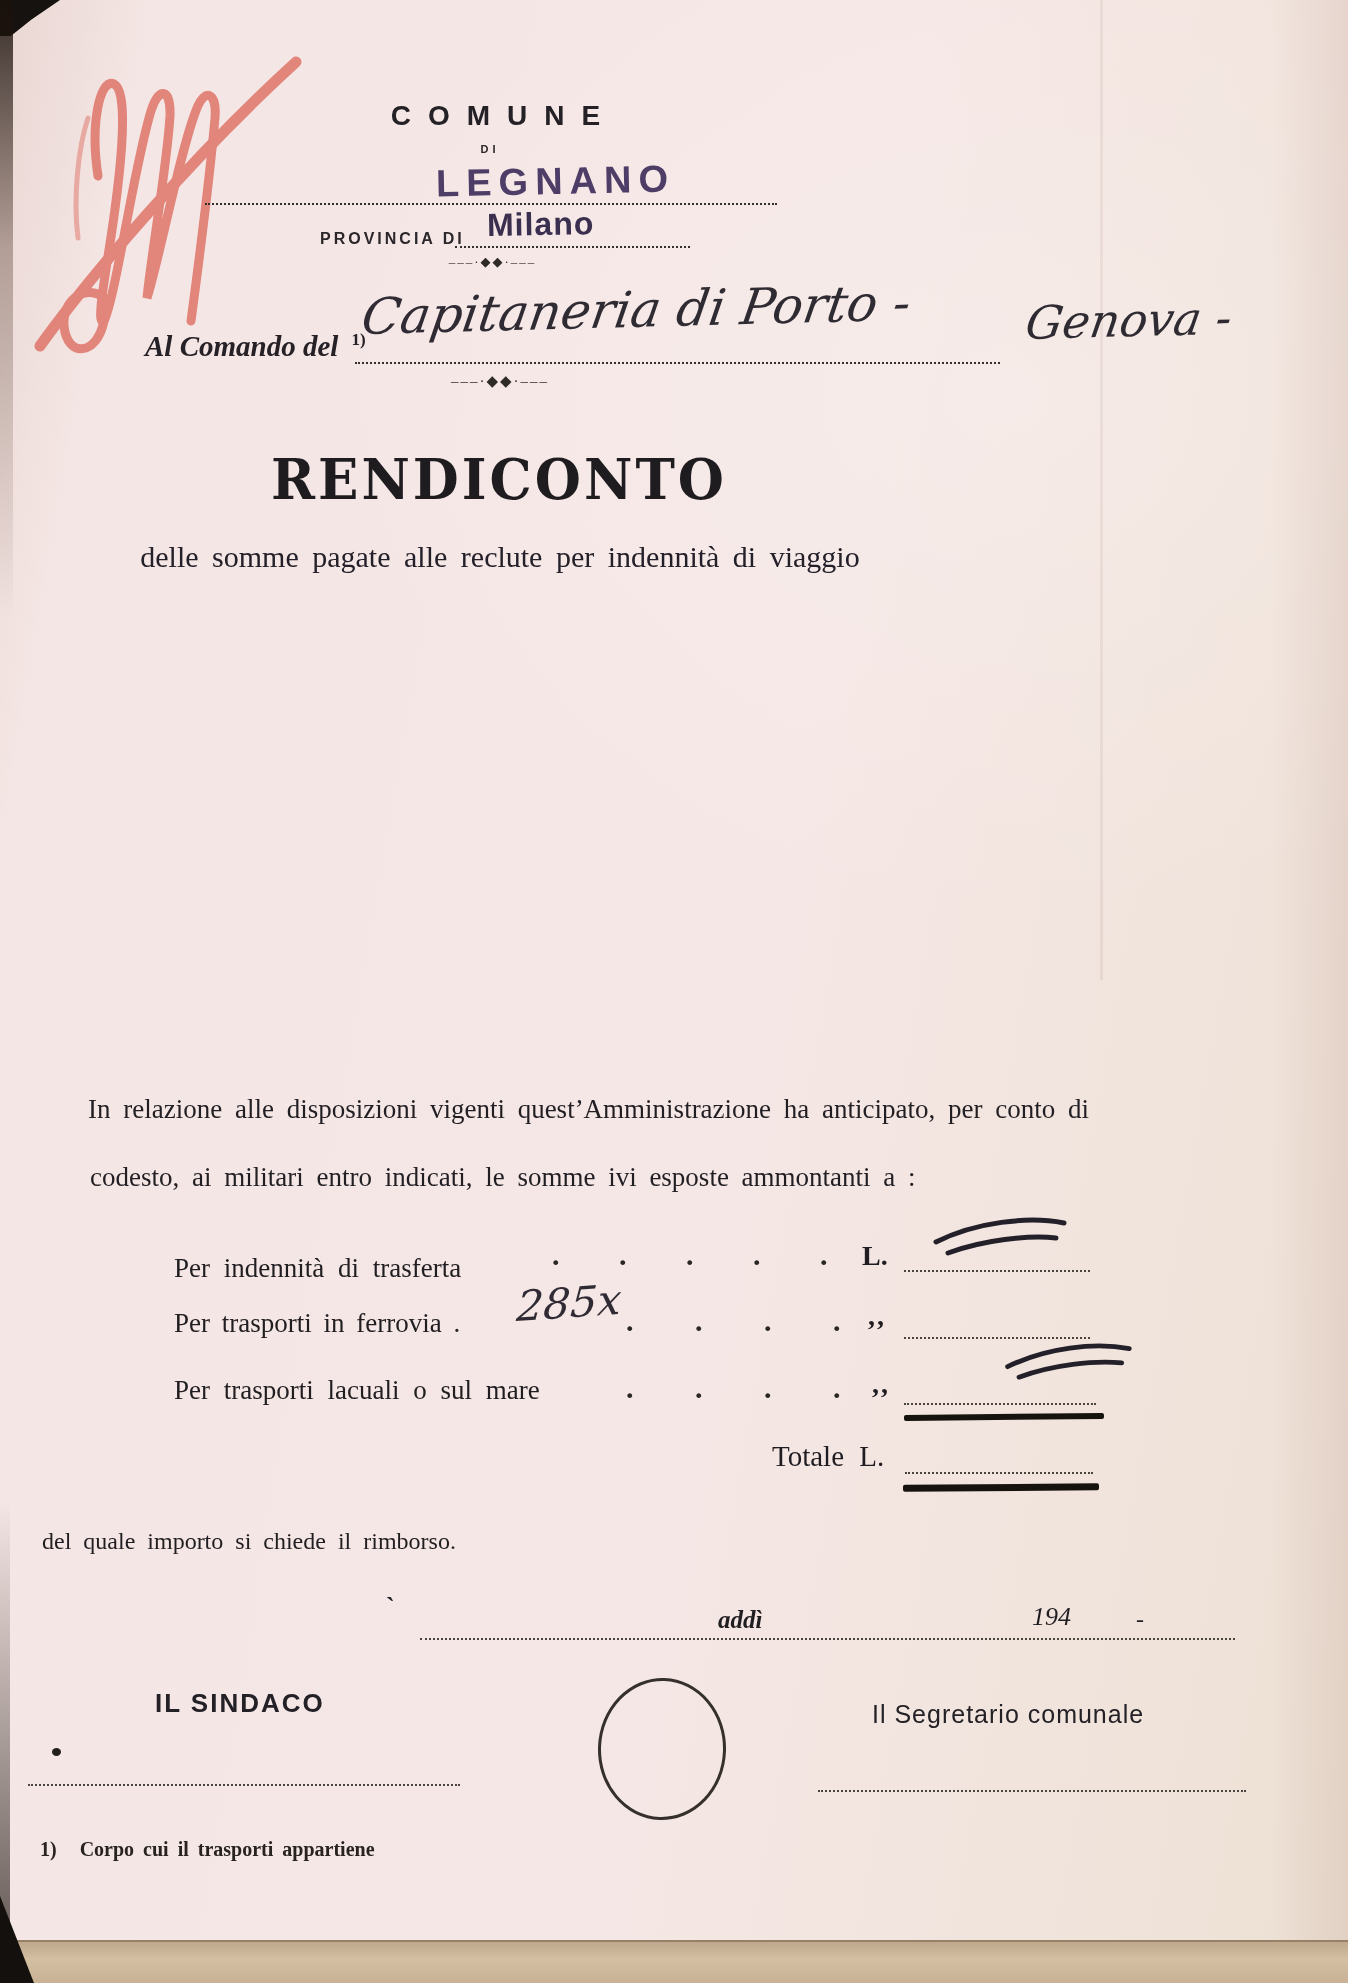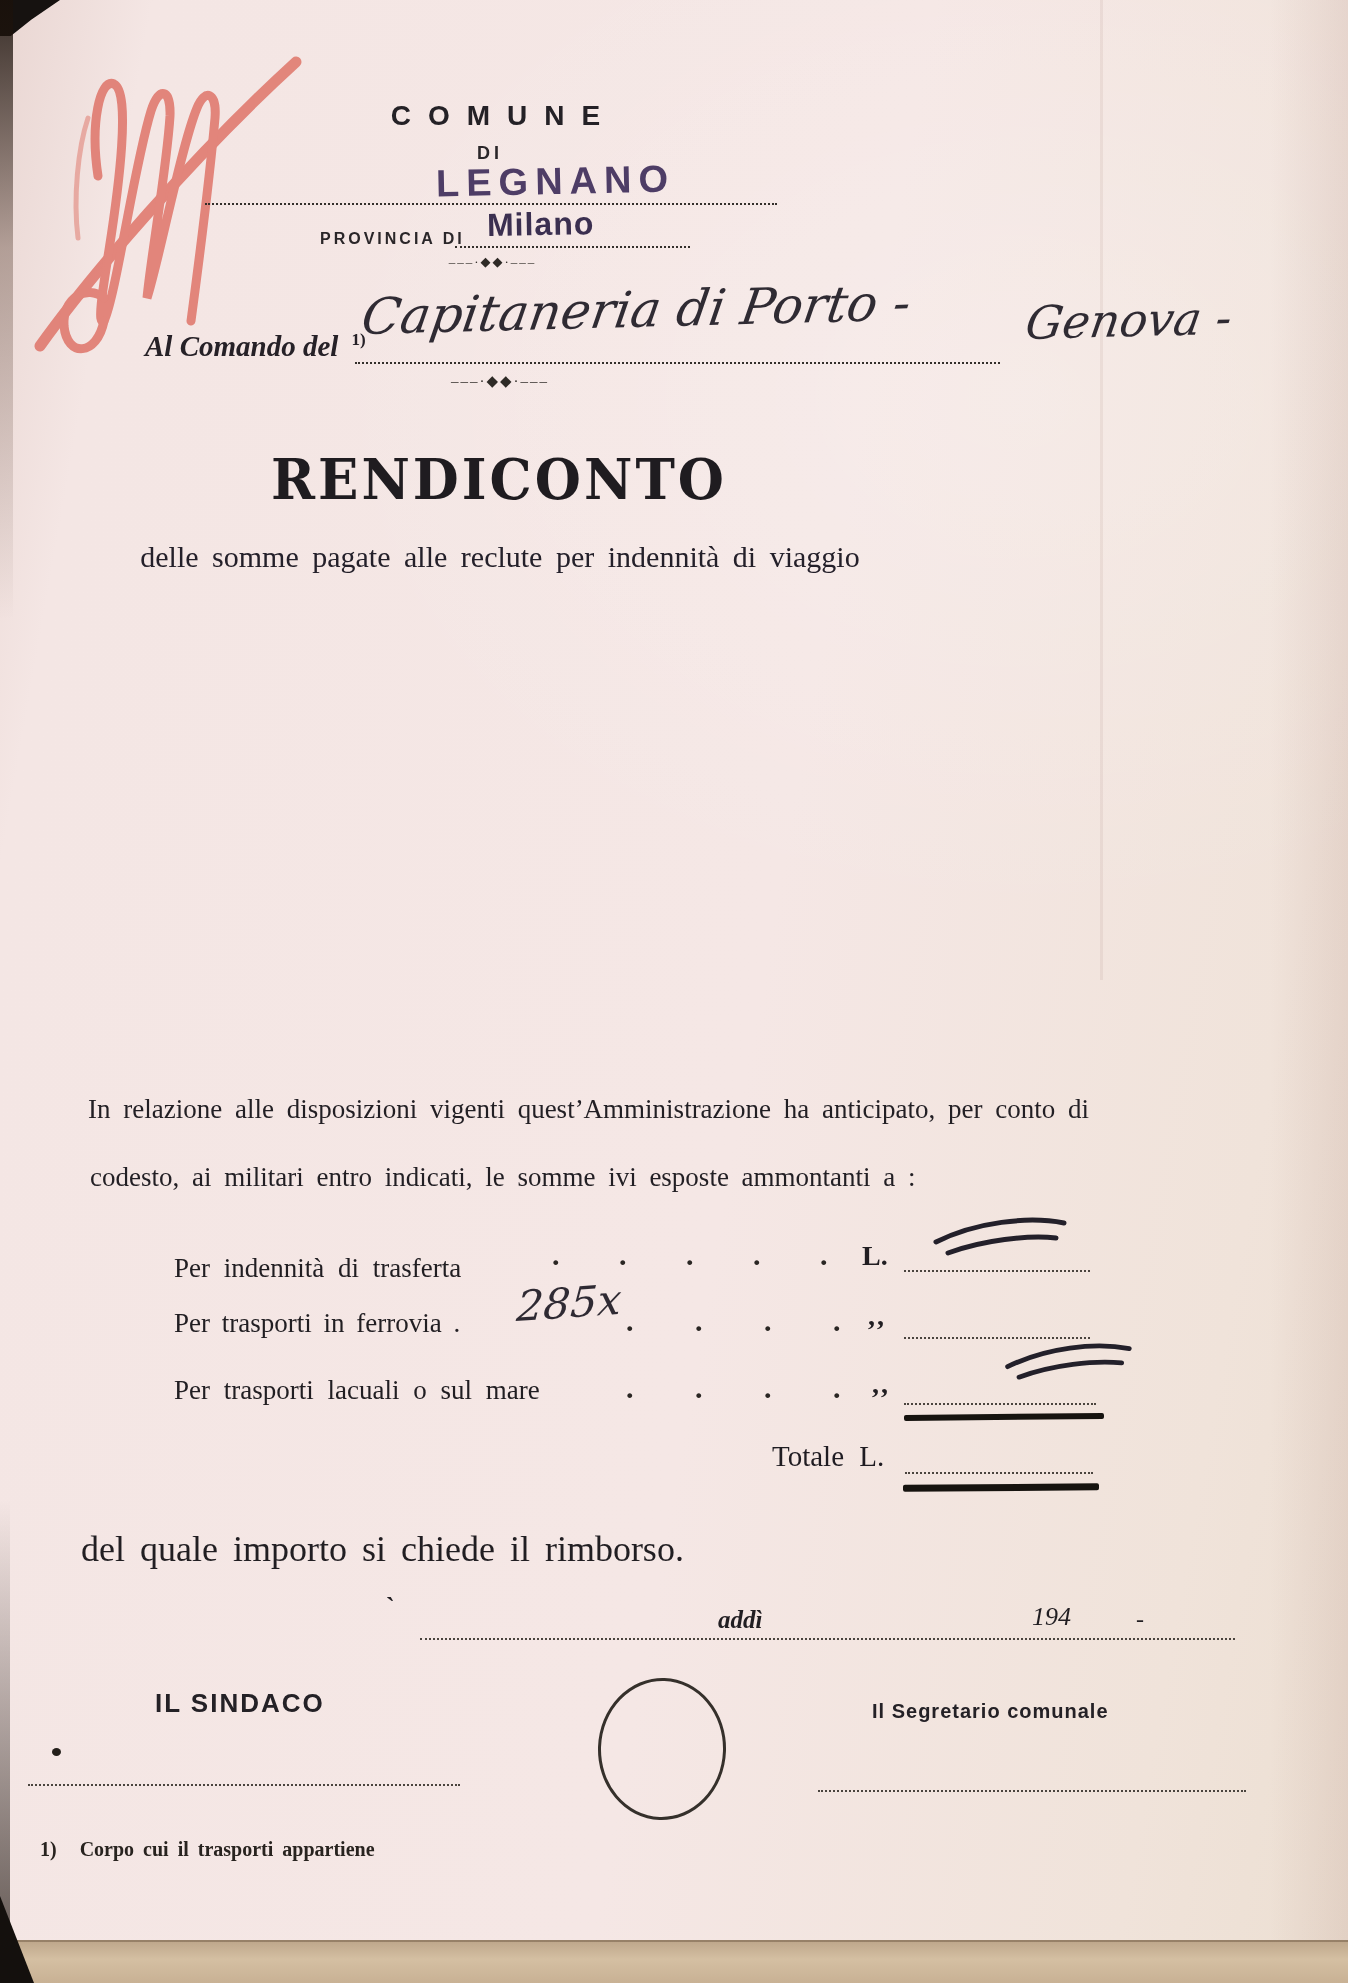--- a/index.html
+++ b/index.html
@@ -68,21 +68,21 @@
       <path d="M 22,318 C 72,248 175,128 278,34" stroke-width="11"></path>
       <path d="M 80,148 C 72,95 82,50 96,56 C 113,64 101,158 91,222 C 84,266 79,298 86,293
                C 98,268 116,138 133,83 C 141,58 153,60 152,88 C 149,138 133,228 129,270
                C 141,233 163,118 179,80 C 187,60 199,64 197,90 C 191,158 179,248 173,293" stroke-width="9"></path>
       <path d="M 86,293 C 79,328 49,330 46,298 C 44,270 69,256 86,270" stroke-width="9"></path>
       <path d="M 60,210 C 55,170 60,120 70,90" stroke-width="5" opacity="0.6"></path>
     </g>
   </svg>
 
   <div class="abs sans center" style="left:304px;top:100px;width:400px;font-size:28px;font-weight:bold;letter-spacing:17px;color:#242126;">COMUNE</div>
-  <div class="abs sans center" style="left:290px;top:143px;width:400px;font-size:18px;font-weight:bold;letter-spacing:4px;color:#2a2629;">DI</div>
+  <div class="abs sans center" style="left:290px;top:143px;width:400px;font-size:11px;font-weight:bold;letter-spacing:4px;color:#2a2629;">DI</div>
 
   <div class="abs stamp" style="left:436px;top:160px;font-size:38px;letter-spacing:7px;transform:rotate(-1.2deg);opacity:.95;">LEGNANO</div>
   <div class="abs dotline dark" style="left:205px;top:203px;width:572px;"></div>
 
   <div class="abs sans" style="left:320px;top:230px;font-size:16px;font-weight:bold;letter-spacing:3px;color:#2a2629;">PROVINCIA DI</div>
   <div class="abs stamp" style="left:487px;top:206px;font-size:32px;letter-spacing:1px;transform:rotate(-1deg);color:#3b2f50;">Milano</div>
   <div class="abs dotline dark" style="left:455px;top:246px;width:235px;"></div>
 
   <div class="abs ornament center" style="left:400px;top:254px;width:185px;font-size:13px;">–––·◆◆·–––</div>
 
@@ -127,30 +127,30 @@
       <path d="M 20,41 C 55,28 100,23 128,26"></path>
     </g>
   </svg>
   <div class="abs dotline" style="left:904px;top:1403px;width:192px;"></div>
   <div class="abs heavyline" style="left:904px;top:1414px;width:200px;height:6px;transform:rotate(-0.6deg);"></div>
 
   <div class="abs" style="left:772px;top:1440px;font-size:29px;word-spacing:8px;color:#1f1c22;">Totale L.</div>
   <div class="abs dotline" style="left:905px;top:1472px;width:188px;"></div>
   <div class="abs heavyline" style="left:903px;top:1484px;width:196px;height:7px;transform:rotate(-0.4deg);"></div>
 
-  <div class="abs" style="left:42px;top:1528px;font-size:36px;word-spacing:6px;margin-left:39px;">del quale importo si chiede il rimborso.</div>
+  <div class="abs" style="left:42px;top:1528px;font-size:24px;word-spacing:6px;">del quale importo si chiede il rimborso.</div>
 
   <div class="abs" style="left:386px;top:1592px;font-size:26px;font-weight:bold;">`</div>
   <div class="abs dotline" style="left:420px;top:1638px;width:815px;"></div>
   <div class="abs" style="left:718px;top:1606px;font-size:25px;font-style:italic;font-weight:bold;">addì</div>
   <div class="abs" style="left:1032px;top:1602px;font-size:26px;font-style:italic;font-weight:normal;">194</div>
   <div class="abs" style="left:1136px;top:1606px;font-size:24px;">-</div>
 
   <div class="abs sans" style="left:155px;top:1688px;font-size:26px;font-weight:bold;letter-spacing:2px;color:#242126;">IL SINDACO</div>
-  <div class="abs sans" style="left:872px;top:1700px;font-size:20px;font-weight:bold;letter-spacing:1px;color:#242126;">Il Segretario comunale</div>
+  <div class="abs sans" style="left:872px;top:1700px;font-size:25px;font-weight:normal;letter-spacing:1px;color:#242126;">Il Segretario comunale</div>
   <div class="abs stamp-circle" style="left:598px;top:1678px;width:122px;height:136px;"></div>
   <div class="abs ink-dot" style="left:52px;top:1748px;"></div>
   <div class="abs dotline" style="left:28px;top:1784px;width:432px;"></div>
   <div class="abs dotline" style="left:818px;top:1790px;width:428px;"></div>
 
   <div class="abs" style="left:40px;top:1838px;font-size:20px;font-weight:bold;color:#28231f;">
     <span>1)</span>
     <span style="margin-left:18px;word-spacing:4px;">Corpo cui il trasporti appartiene</span>
   </div>
 

